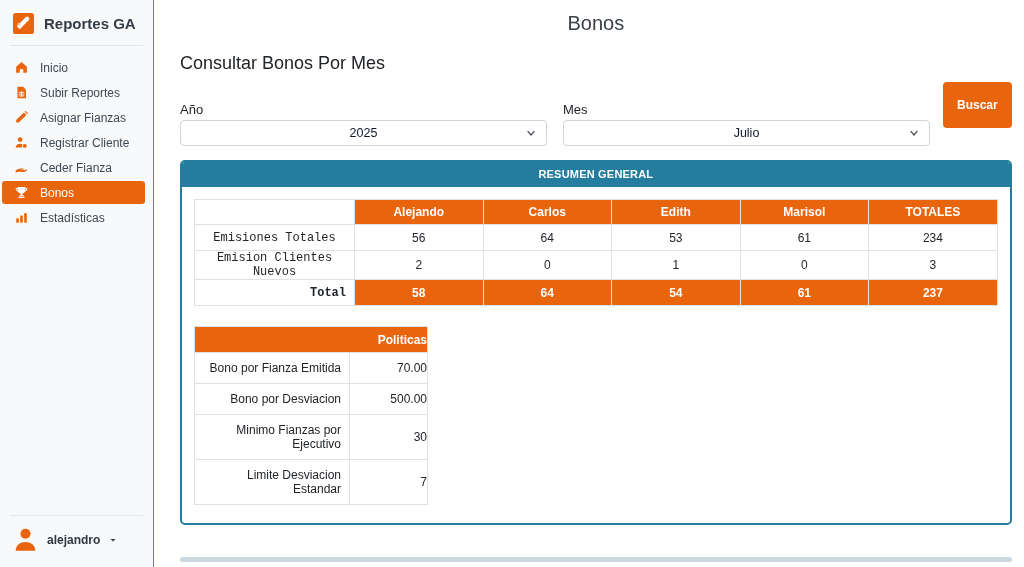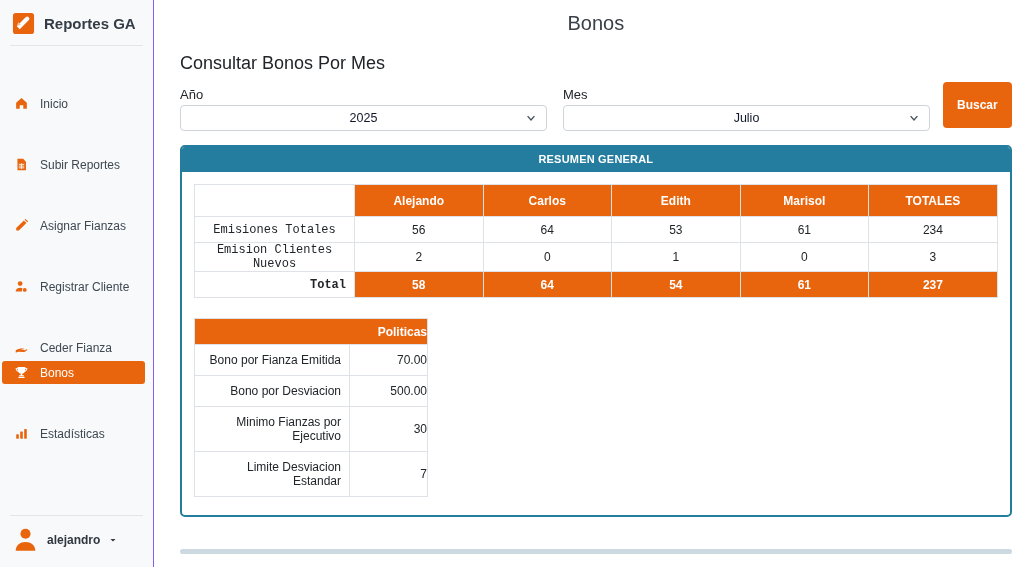--- a/index.html
+++ b/index.html
@@ -22,21 +22,21 @@
     padding: 12px 12px 10px 12px;
   }
   .brand-logo { width: 23px; height: 23px; flex: 0 0 auto; }
   .brand-text { font-size: 15px; font-weight: 600; color: #343c46; }
   .side-divider { border: 0; border-top: 1px solid #e3e6e8; margin: 0 10px; }
   .nav { margin-top: 9px; display: flex; flex-direction: column; }
   .nav-item {
     display: flex; align-items: center; gap: 12px;
     height: 25px; padding: 0 0 0 14px;
     font-size: 12px; color: #3d4852;
-    cursor: pointer; text-decoration: none; margin-top: 36px;
+    cursor: pointer; text-decoration: none;
   }
   .nav-item .ic { width: 14px; height: 14px; color: #e8650d; flex: 0 0 auto; display: flex; align-items: center; justify-content: center; }
   .nav-item.active {
     background: #e8650d; color: #ffffff;
     border-radius: 3px; margin: 1px 8px 1px 2px;
     padding-left: 12px; height: 23px;
   }
   .nav-item.active .ic { color: #ffffff; }
   .side-spacer { flex: 1; }
   .user-box {
@@ -65,21 +65,21 @@
     font-family: "Liberation Sans", sans-serif; font-size: 12.5px;
     appearance: none; -webkit-appearance: none;
     text-align: center; text-align-last: center;
     padding: 0 24px; cursor: pointer;
   }
   .select-chevron {
     position: absolute; right: 10px; top: 7px; width: 12px; height: 12px;
     pointer-events: none; color: #495057;
   }
   .search-btn {
-    margin-left: 13px; margin-bottom: 3px;
+    margin-left: 13px; margin-bottom: 18px;
     background: #e8650d; color: #ffffff;
     border: 0; border-radius: 4px;
     font-family: "Liberation Sans", sans-serif;
     font-size: 12px; font-weight: 700;
     padding: 16px 14px; cursor: pointer; min-width: 57px;
   }
   .summary-heading {
     margin-top: 36px; text-align: center;
     font-size: 16.5px; font-weight: 400; color: #3a4047;
   }
@@ -90,21 +90,21 @@
   }
   .card-header {
     background: #247d9f; color: #ffffff;
     text-align: center; font-size: 11px; font-weight: 700;
     padding: 6px 0 7px 0; letter-spacing: .2px;
   }
   .card-body { padding: 12px 12px 18px 12px; }
   table { border-collapse: collapse; font-size: 12px; }
   .summary-table { width: 100%; table-layout: fixed; }
   .summary-table td, .summary-table th { border: 1px solid #dee2e6; height: 26px; text-align: center; }
-  .summary-table th { height: 32px; }
+  .summary-table th { height: 25px; }
   .summary-table .col-label { width: 160px; font-family: Liberation Mono, monospace; }
   .hdr-cell { background: #e8650d; color: #ffffff; font-weight: 700; }
   .hdr-empty { background: #ffffff; }
   .row-label { color: #212529; }
   .total-label { font-weight: 700; text-align: right !important; padding-right: 8px; }
   .total-val { background: #e8650d; color: #ffffff; font-weight: 700; }
   .politicas-table { margin-top: 20px; }
   .politicas-table td, .politicas-table th { border: 1px solid #dee2e6; height: 26px; text-align: right; }
   .politicas-table .p-label { width: 155px; padding: 8px 8px; }
   .politicas-table .p-value { width: 78px; }

